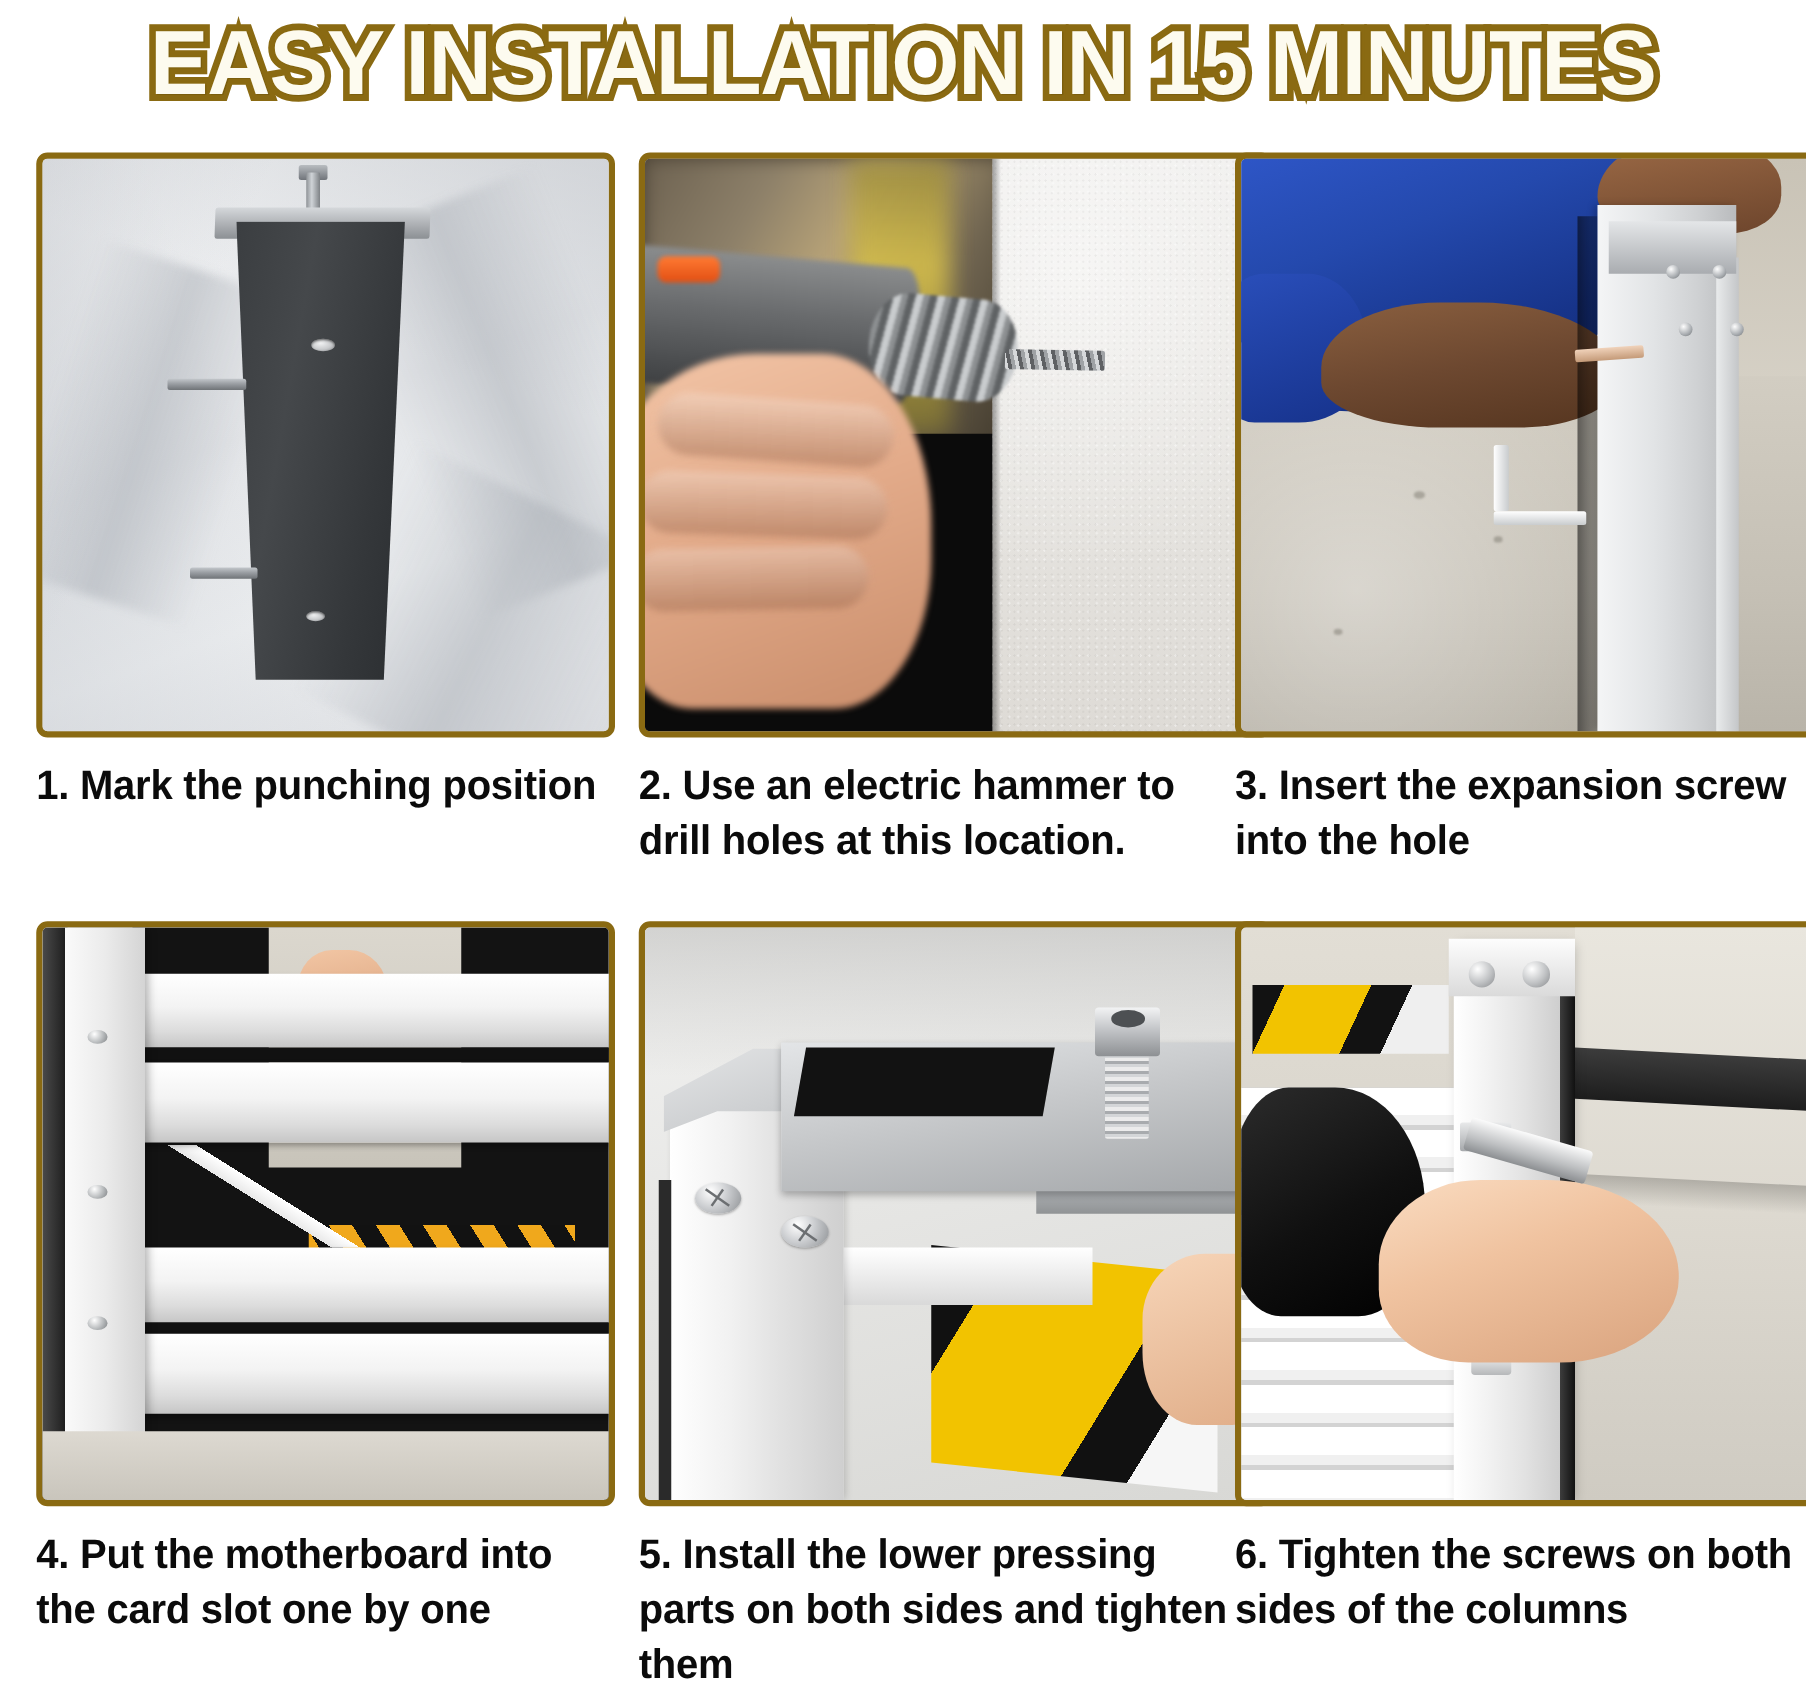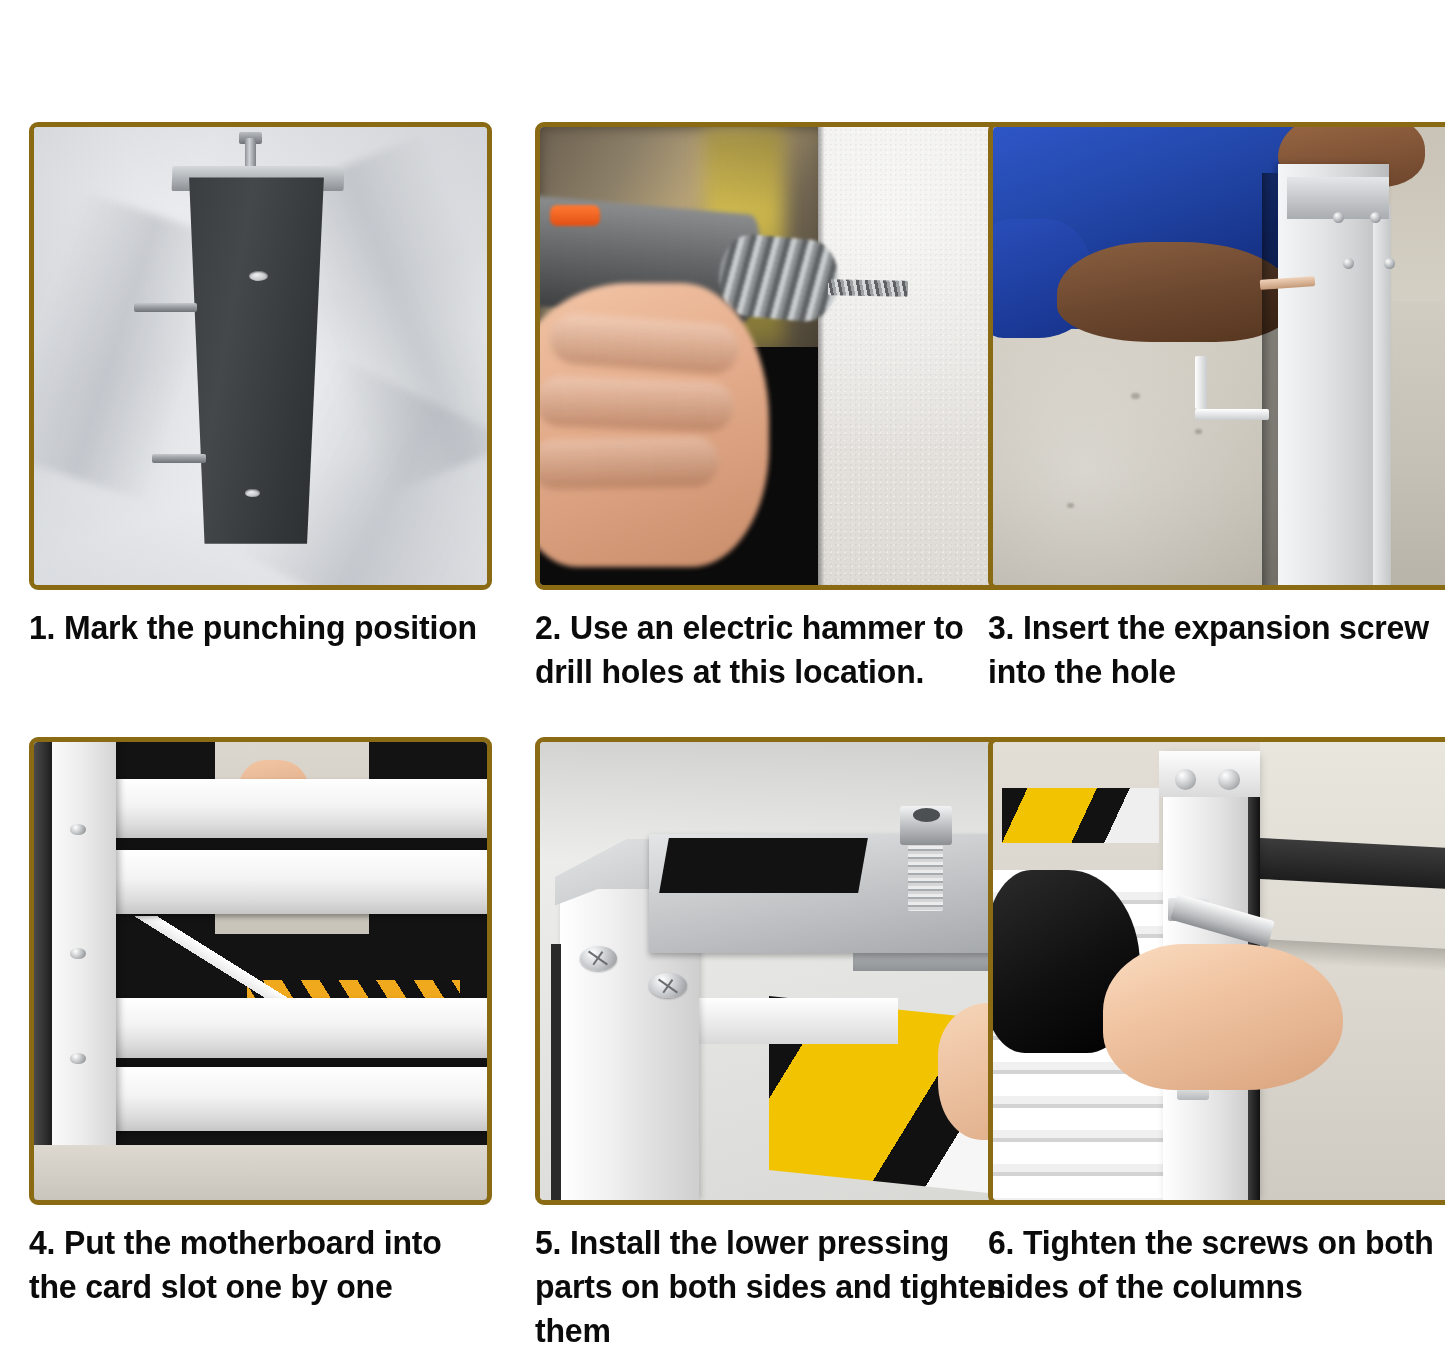--- a/index.html
+++ b/index.html
@@ -65,21 +65,21 @@
     width: 1445px;
   }
   .row-1 { height: 615px; }
   .row-2 { height: 615px; }
 
   .cell {
     position: absolute;
     top: 0;
   }
   .col-1 { left: 8px;   width: 463px; }
-  .col-2 { left: 514px; width: 507px; }
+  .col-2 { left: 490px; width: 507px; }
   .col-3 { left: 967px; width: 470px; }
 
   
   .frame {
     position: relative;
     width: 100%;
     height: 468px;
     border: 5px solid #8a6a12;
     border-radius: 9px;
     box-sizing: border-box;
@@ -602,20 +602,23 @@
     background: linear-gradient(180deg, #fafafa, #b6b8ba);
     border-radius: 3px;
     z-index: 6;
   }
 </style>
 </head>
 <body>
 
 <div class="sheet">
 
+  <div class="title-bar">
+    <div class="title-text">EASY INSTALLATION IN 15 MINUTES</div>
+  </div>
 
   <div class="grid">
 
     <div class="row row-1">
 
       <div class="cell col-1">
         <div class="frame">
           <div class="photo">
             <div class="p1-bg"></div>
             <div class="p1-fold" style="left:0;top:18%;width:36%;height:60%;transform:rotate(18deg);"></div>

